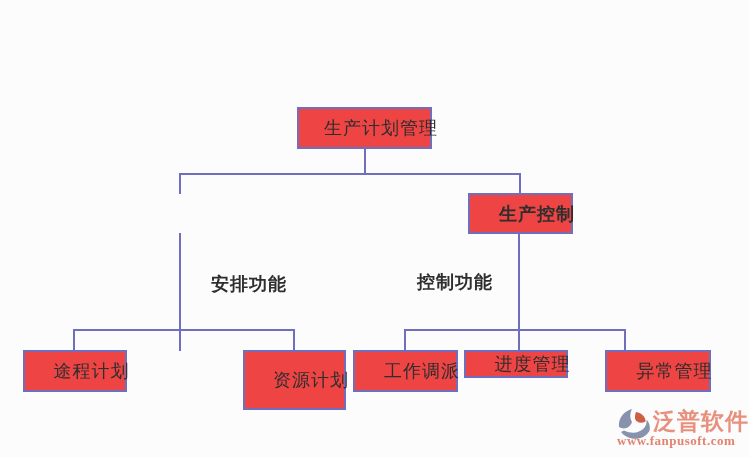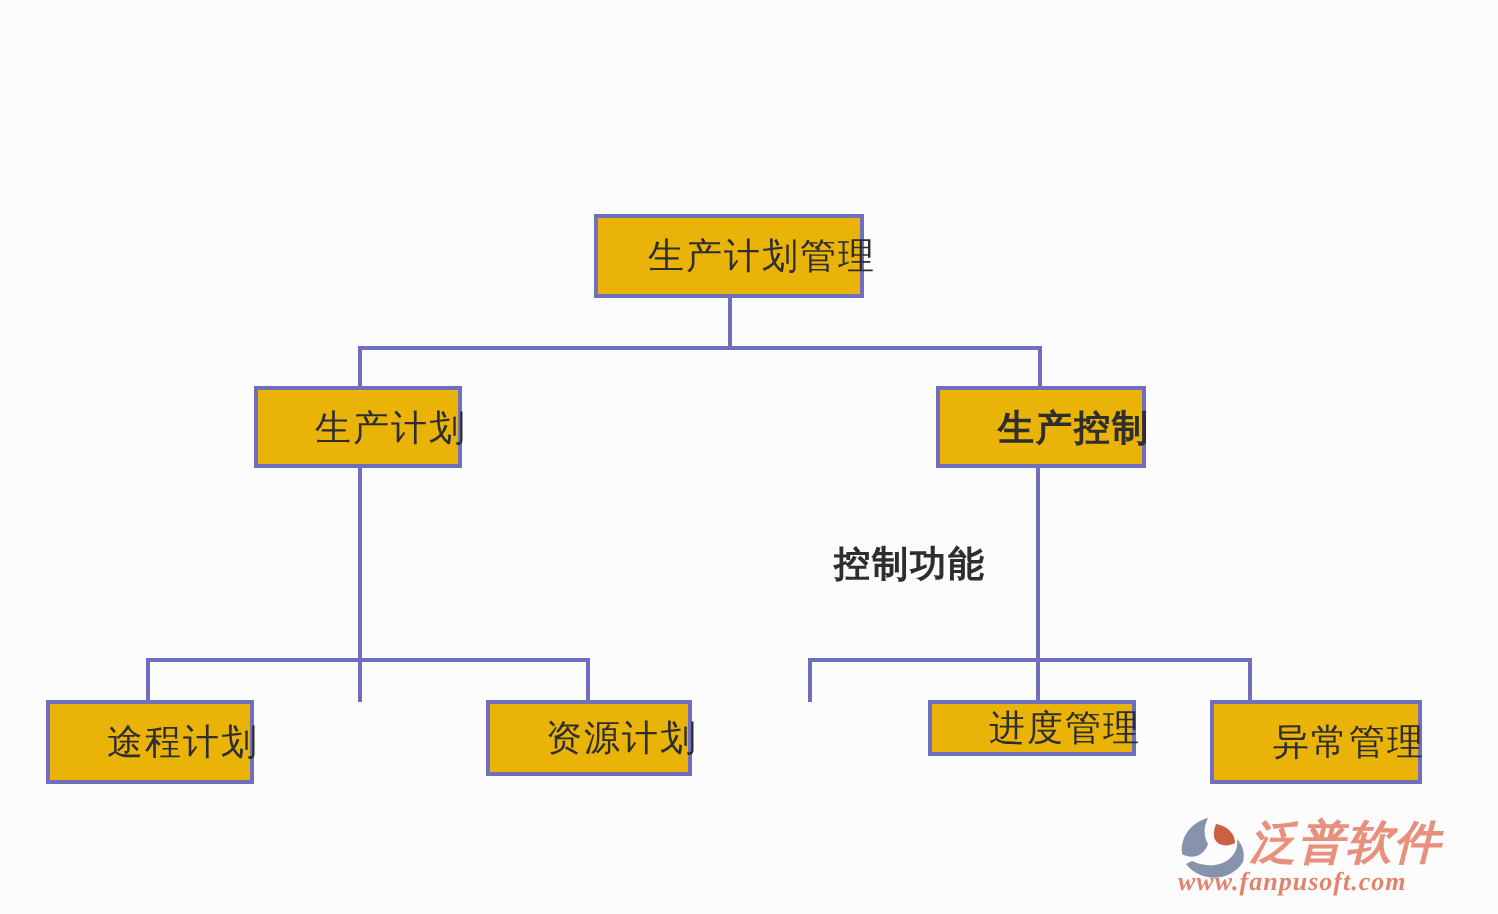--- a/index.html
+++ b/index.html
@@ -12,21 +12,21 @@
     width: 749px;
     height: 457px;
     background: var(--bg, #fcfcfc);
     overflow: hidden;
   }
   
   .node {
     position: absolute;
     box-sizing: border-box;
     border: 2px solid var(--line, #6f6fbe);
-    background: #eab308;
+    background: #ef4444;
     color: var(--text, #2e2e2e);
     font-size: 18px;
     letter-spacing: 1px;
     display: flex;
     align-items: center;
     justify-content: center;
     white-space: nowrap;
     padding-left: 33px;
   }
   
@@ -41,25 +41,24 @@
     position: absolute;
     color: var(--text, #2e2e2e);
     font-size: 18px;
     font-weight: bold;
     letter-spacing: 1px;
     white-space: nowrap;
   }
   
   .watermark {
     position: absolute;
-    left: 588px;
+    left: 616px;
     top: 405px;
     width: 130px;
     height: 46px;
-    font-style: italic;
   }
   .logo-icon {
     position: absolute;
     left: 0;
     top: 2px;
     width: 36px;
     height: 36px;
   }
   .brand-text {
     position: absolute;
@@ -97,32 +96,33 @@
   <div class="vline" style="left:73px; top:329px; height:22px;"></div>
   <div class="vline" style="left:293px; top:329px; height:22px;"></div>
 
   <div class="vline" style="left:518px; top:233px; height:118px;"></div>
   <div class="hline" style="left:404px; top:329px; width:222px;"></div>
   <div class="vline" style="left:404px; top:329px; height:22px;"></div>
   <div class="vline" style="left:624px; top:329px; height:22px;"></div>
 
   <div class="node" style="left:297px; top:107px; width:135px; height:42px;">生产计划管理</div>
 
-  <div class="node" style="left:127px; top:193px; width:104px; height:41px;">生产计划</div>
 
   <div class="node" style="left:468px; top:193px; width:105px; height:41px;font-weight:bold;">生产控制</div>
 
+  <div class="branch-label" style="left:211px; top:272px;">安排功能</div>
 
   <div class="branch-label" style="left:417px; top:270px;">控制功能</div>
 
   <div class="node" style="left:23px; top:350px; width:104px; height:42px;">途程计划</div>
 
 
-  <div class="node" style="left:243px; top:350px; width:103px; height:38px;">资源计划</div>
+  <div class="node" style="left:243px; top:350px; width:103px; height:60px;">资源计划</div>
 
+  <div class="node" style="left:353px; top:350px; width:105px; height:42px;">工作调派</div>
 
   <div class="node" style="left:464px; top:350px; width:104px; height:28px;">进度管理</div>
 
   <div class="node" style="left:572px; top:350px; width:106px; height:42px;margin-left:33px;">异常管理</div>
 
   <div class="watermark">
     <svg class="logo-icon" viewBox="0 0 36 36">
       <path style="fill:var(--iconblue,#8792ad)" d="M16 2 C8 4 2 11 3 20 C8 23 14 21 16 15 C13.5 10.5 14 6 16 2 Z"></path>
       <path style="fill:var(--iconred,#cd5f44)" d="M20 5 C26 6 29.5 10 29.5 14.5 C25 17 20 15.5 19 11.5 C18.8 9.2 19.2 7 20 5 Z"></path>
       <path style="fill:var(--iconblue,#8792ad)" d="M5 25 C12 34 27 34.5 33.5 24 C34.5 20 33.5 15.5 30.5 12.5 C32 22 21 29.5 8 23.5 Z"></path>

